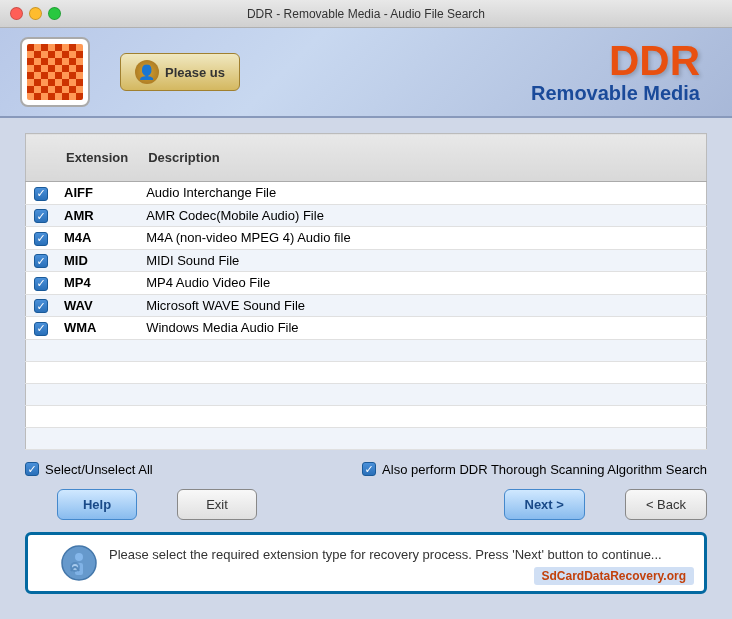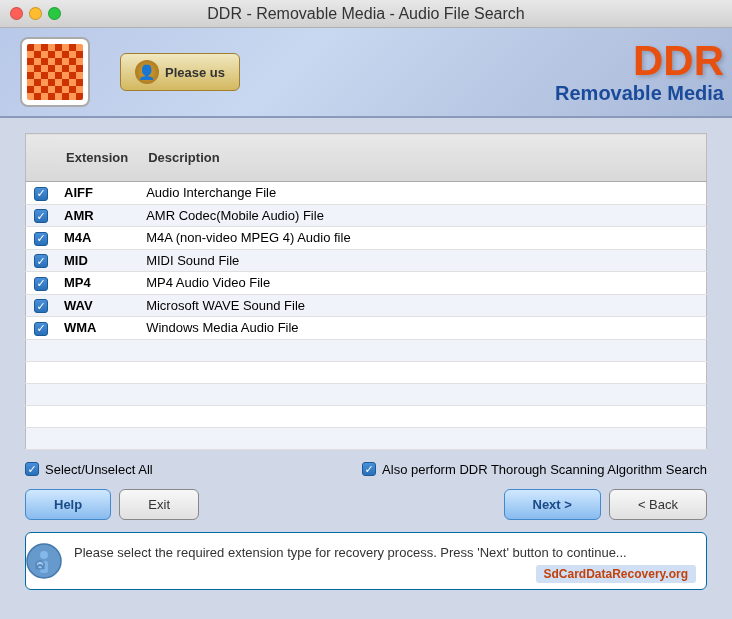--- a/index.html
+++ b/index.html
@@ -25,21 +25,21 @@
     .window-controls {
       position: absolute;
       left: 10px;
       display: flex;
       gap: 6px;
     }
     .wc { width: 13px; height: 13px; border-radius: 50%; border: 1px solid rgba(0,0,0,0.2); }
     .wc-close { background: #ff5f57; }
     .wc-min { background: #febc2e; }
     .wc-max { background: #28c840; }
-    .title-bar-text { font-size: 16px; color: #333; font-weight: 500; }
+    .title-bar-text { font-size: 12px; color: #333; font-weight: 500; }
 
     
     .header {
       height: 90px;
       background: linear-gradient(135deg, #b8c8e8 0%, #c8d8f0 40%, #a8b8d8 100%);
       border-bottom: 2px solid #8899bb;
       display: flex;
       align-items: center;
       padding: 10px 20px;
       position: relative;
@@ -77,21 +77,21 @@
       border-radius: 50%;
       display: flex;
       align-items: center;
       justify-content: center;
       color: white;
       font-size: 14px;
     }
 
     .ddr-brand {
       position: absolute;
-      right: 8px;
+      right: 32px;
       text-align: right;
     }
     .ddr-title {
       font-size: 42px;
       font-weight: 900;
       color: #e85010;
       line-height: 1;
       text-shadow: 2px 2px 4px rgba(0,0,0,0.2);
     }
     .ddr-subtitle {
@@ -179,44 +179,45 @@
     }
 
     
     .buttons-row {
       display: flex;
       align-items: center;
       gap: 8px;
       margin-bottom: 12px;
     }
     .btn {
-      padding: 7px 28px;
+      padding: 7px 20px;
       border: 1px solid #888;
       border-radius: 6px;
       background: linear-gradient(to bottom, #f8f8f8, #e0e0e0);
       cursor: pointer;
       font-size: 13px;
       color: #333;
       min-width: 80px;
       text-align: center;
+      margin-left: 32px;
     }
     .btn-primary {
       background: linear-gradient(to bottom, #d0e8ff, #88bbee);
       border: 1px solid #4488cc;
       font-weight: bold;
       color: #1a4a88;
     }
     .btn-spacer { flex: 1; }
 
     
     .info-box {
       background: white;
-      border: 1px solid #0369a1;
+      border: 3px solid #0369a1;
       border-radius: 6px;
-      padding: 10px 0;
+      padding: 10px 33px;
       display: flex;
       align-items: flex-start;
       gap: 12px;
       position: relative;
     }
     .info-icon {
       width: 36px;
       height: 36px;
       flex-shrink: 0;
     }

